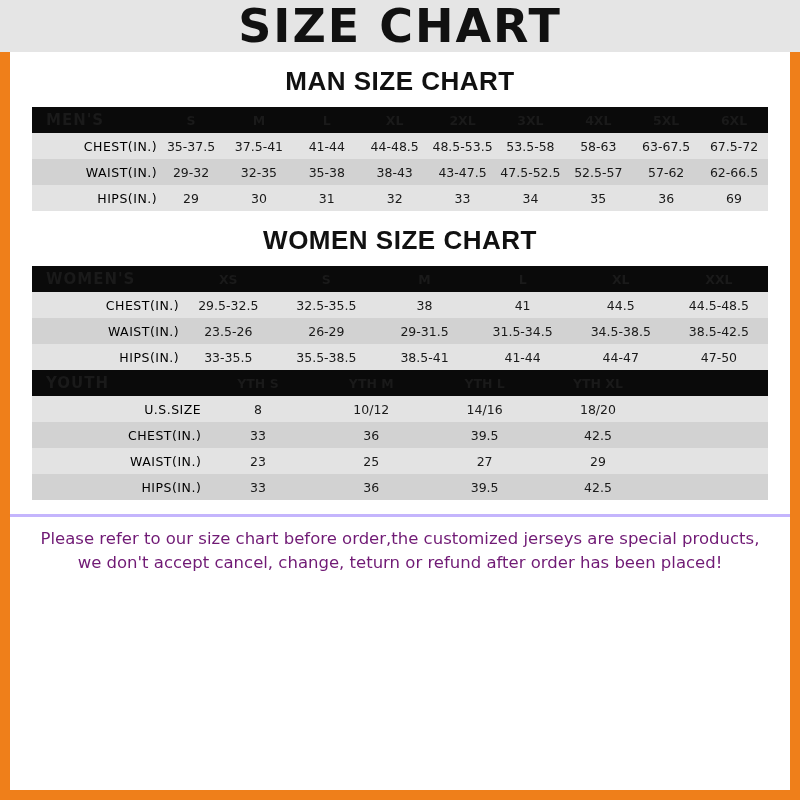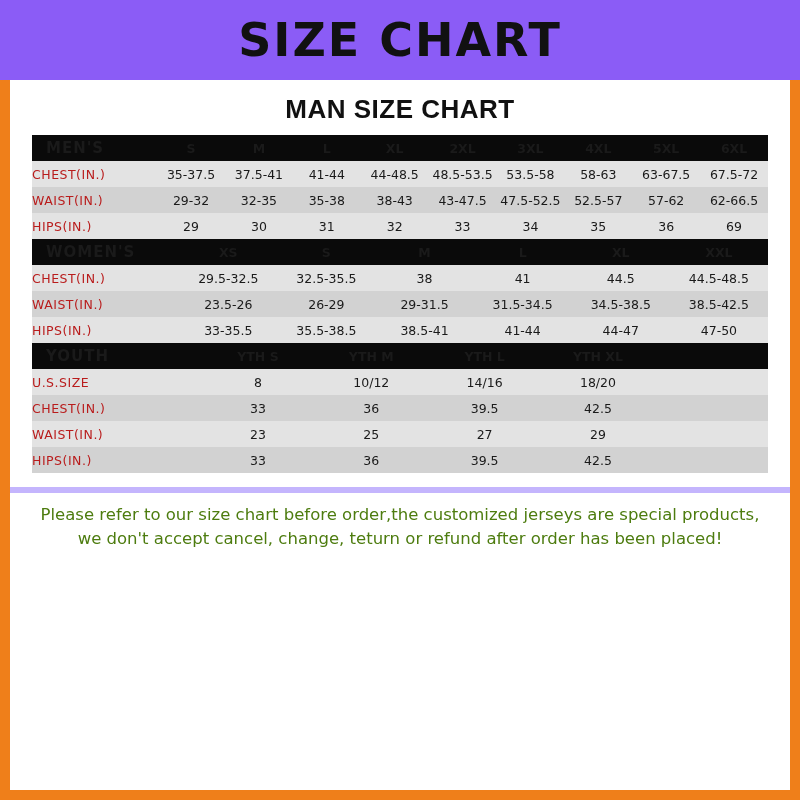--- a/index.html
+++ b/index.html
@@ -16,22 +16,22 @@
   .page {
     position: relative;
     width: 800px;
     height: 800px;
     background: #ffffff;
     border-left: 10px solid #ef7f1a;
     border-right: 10px solid #ef7f1a;
     box-sizing: border-box;
   }
   .banner {
-    background: #8b5cf6;
-    height: 80px;
+    background: #e5e5e5;
+    height: 52px;
     display: flex;
     align-items: center;
     justify-content: center;
     margin: 0 -10px;
   }
   .banner-title {
     font-family: "DejaVu Sans", sans-serif;
     font-weight: bold;
     font-size: 46px;
     letter-spacing: 2px;
@@ -81,29 +81,29 @@
   }
   tbody tr.light {
     background: #e3e3e3;
   }
   tbody tr.dark {
     background: #d2d2d2;
   }
   tbody td.rowhead {
     font-size: 12.5px;
     letter-spacing: 0.5px;
-    color: #b91c1c;
-    text-align: left;
+    color: #000000;
+    text-align: right;
   }
   .footer-note {
     margin-top: 14px;
-    border-top: 6px solid #c4b5fd;
+    border-top: 3px solid #c4b5fd;
     padding: 10px 14px 0 14px;
     text-align: center;
-    color: #4d7c0f;
+    color: #701a75;
     font-family: "DejaVu Sans", sans-serif;
     font-size: 16.5px;
     line-height: 1.45;
   }
   .footer-bottom {
     position: absolute;
     left: -10px;
     right: -10px;
     bottom: 0;
     height: 10px;
@@ -186,20 +186,21 @@
           <td>34</td>
           <td>35</td>
           <td>36</td>
           <td>69</td>
         </tr>
       </tbody>
     </table>
   </div>
 
   <div class="section">
+    <div class="section-title">WOMEN SIZE CHART</div>
     <table class="size women-table">
       <colgroup>
           <col class="c0">
           <col>
           <col>
           <col>
           <col>
           <col>
           <col>
         </colgroup>

